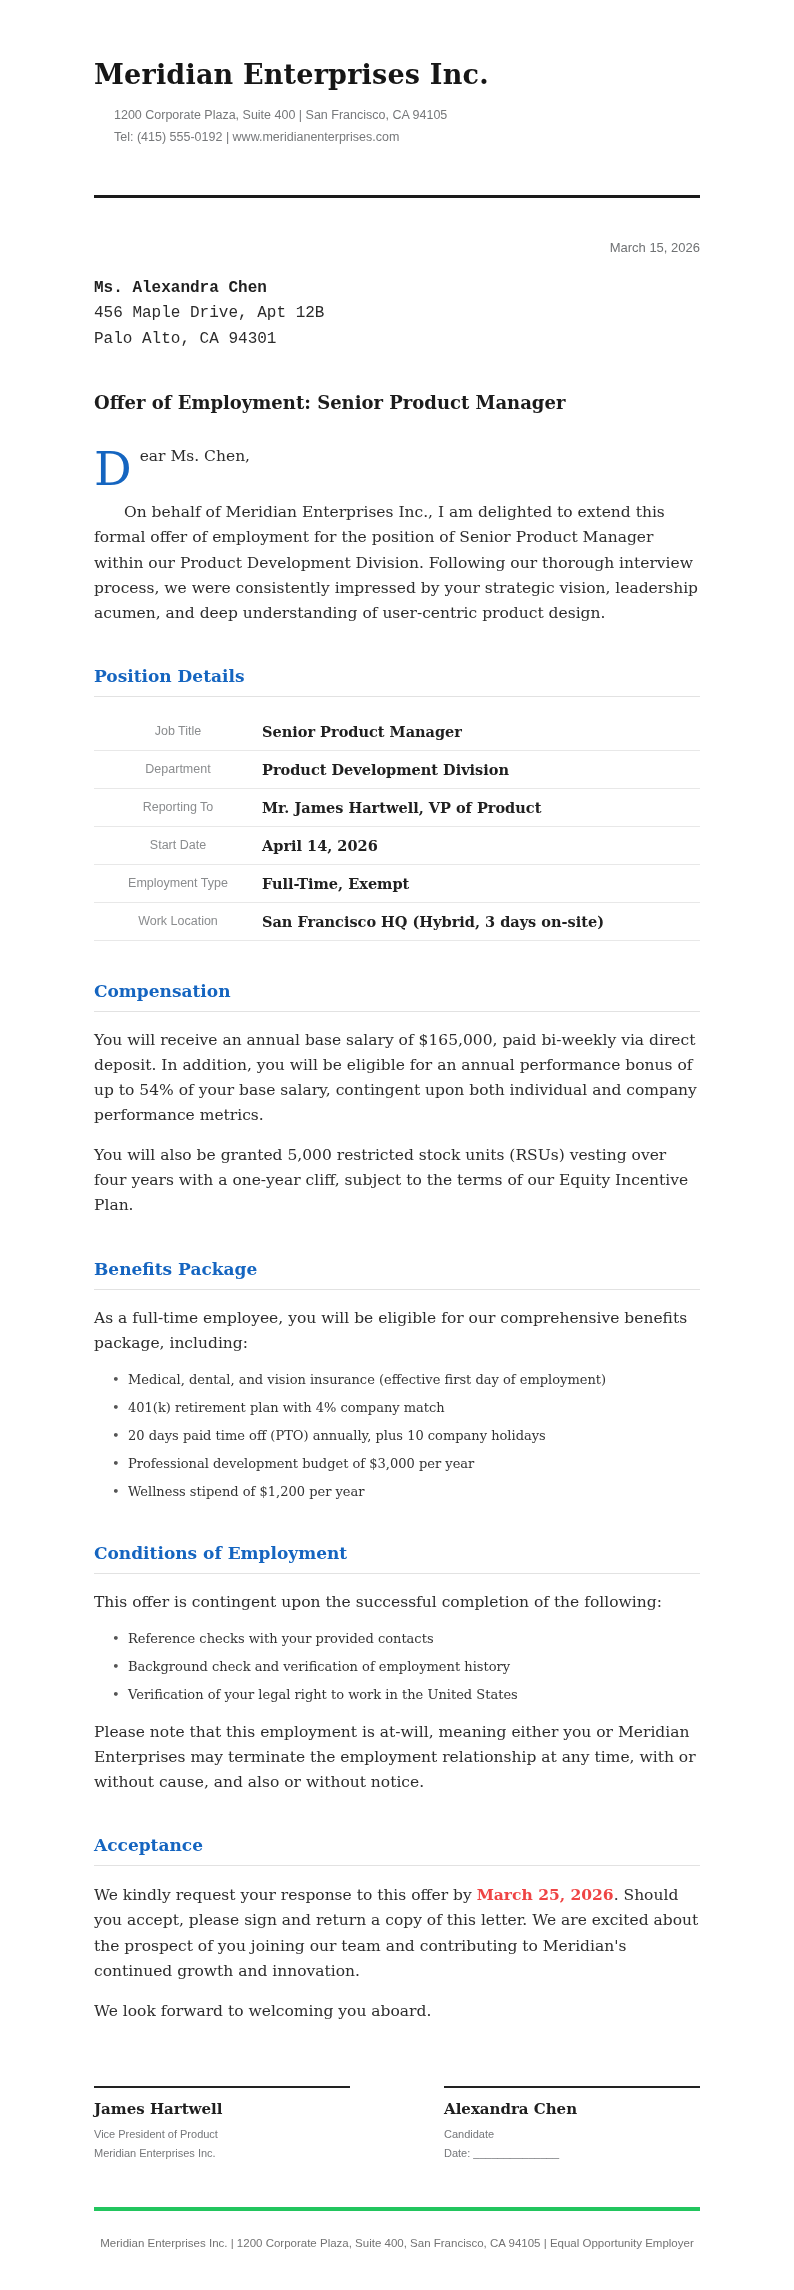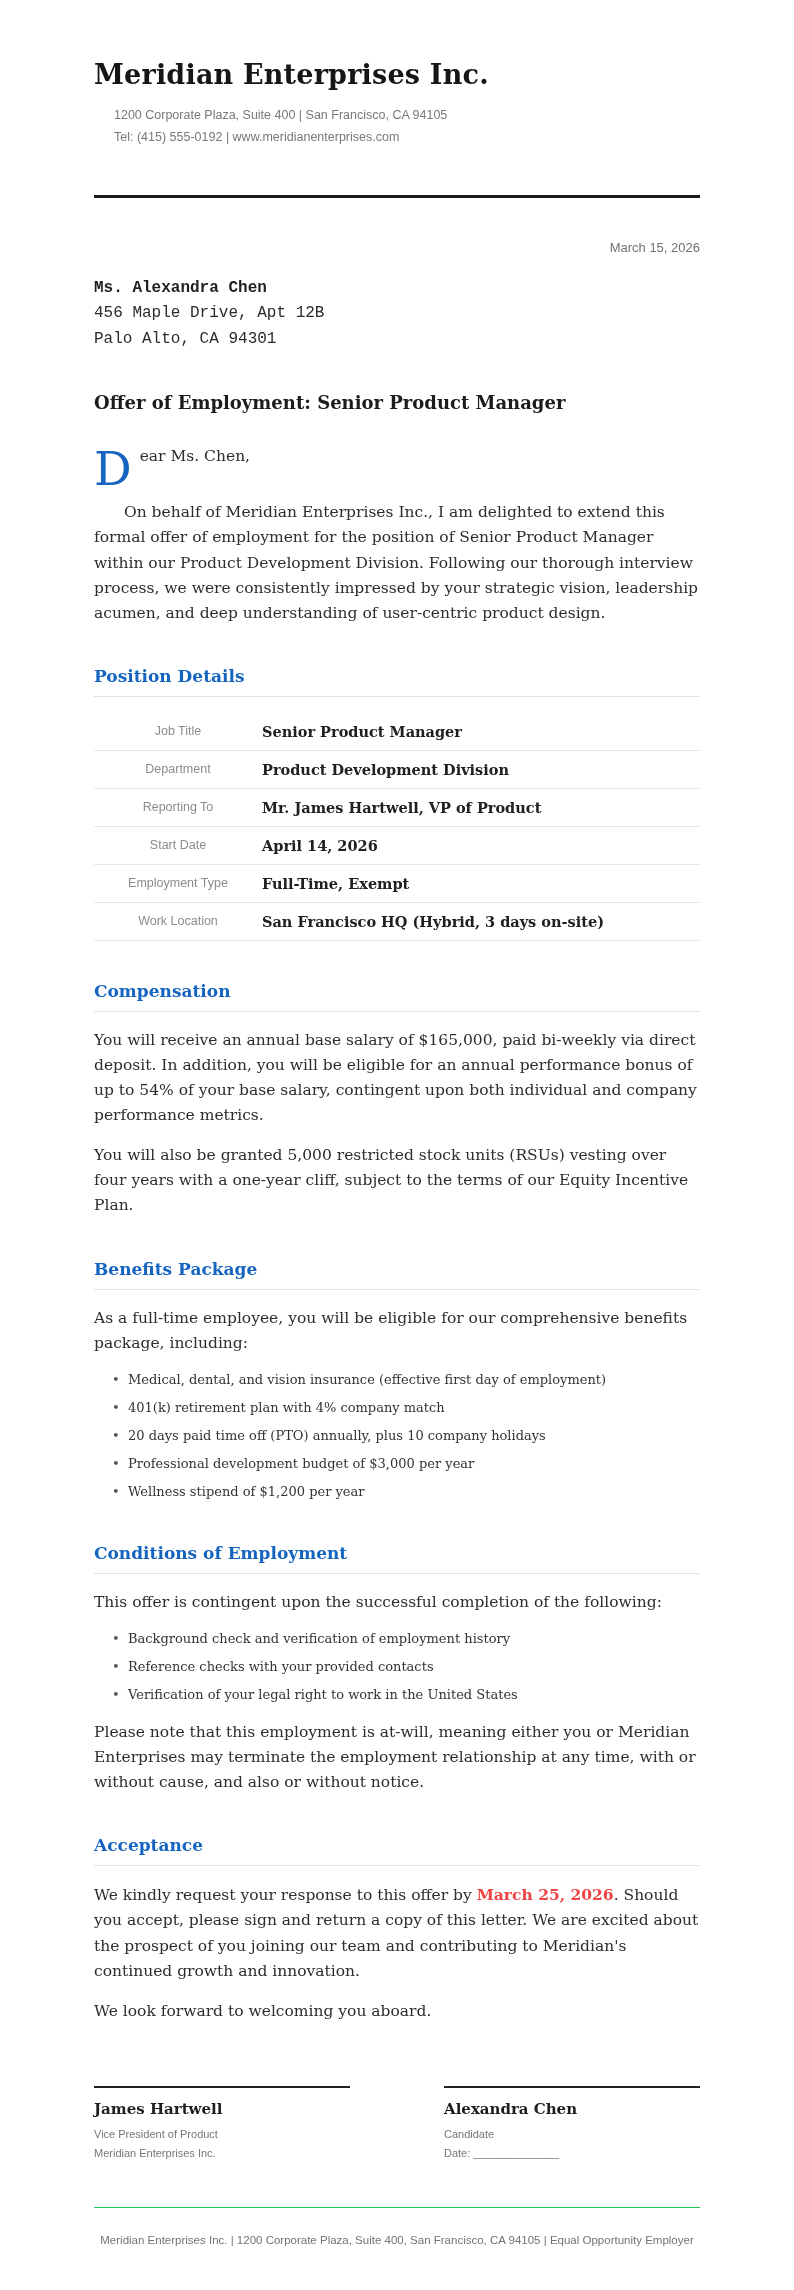--- a/index.html
+++ b/index.html
@@ -159,21 +159,21 @@
   }
   .sig-sub {
     font-family: "Liberation Sans", "DejaVu Sans", sans-serif;
     font-size: 11px;
     color: #75777a;
     line-height: 1.75;
   }
   
   .page-footer {
     margin-top: 44px;
-    border-top: 1px solid #22c55e;
+    border-top: 4px solid #22c55e;
     padding-top: 26px;
     text-align: center;
     font-family: "Liberation Sans", "DejaVu Sans", sans-serif;
     font-size: 11.5px;
     color: #737373;
   }
 </style>
 </head>
 <body>
 
@@ -248,22 +248,22 @@
       <li>20 days paid time off (PTO) annually, plus 10 company holidays</li>
       <li>Professional development budget of $3,000 per year</li>
       <li>Wellness stipend of $1,200 per year</li>
     </ul>
   </section>
 
   <section class="section">
     <h2 class="section-heading">Conditions of Employment</h2>
     <p class="body-text first">This offer is contingent upon the successful completion of the following:</p>
     <ul class="bullet-list">
+      <li>Reference checks with your provided contacts</li>
       <li>Background check and verification of employment history</li>
-      <li>Reference checks with your provided contacts</li>
       <li>Verification of your legal right to work in the United States</li>
     </ul>
     <p class="body-text">Please note that this employment is at-will, meaning either you or Meridian Enterprises may terminate the employment relationship at any time, with or without cause, and also or without notice.</p>
   </section>
 
   <section class="section">
     <h2 class="section-heading">Acceptance</h2>
     <p class="body-text first"><span>We kindly request your response to this offer by </span><span class="bold-inline">March 25, 2026</span><span>. Should you accept, please sign and return a copy of this letter. We are excited about the prospect of you joining our team and contributing to Meridian's continued growth and innovation.</span></p>
     <p class="body-text">We look forward to welcoming you aboard.</p>
   </section>

